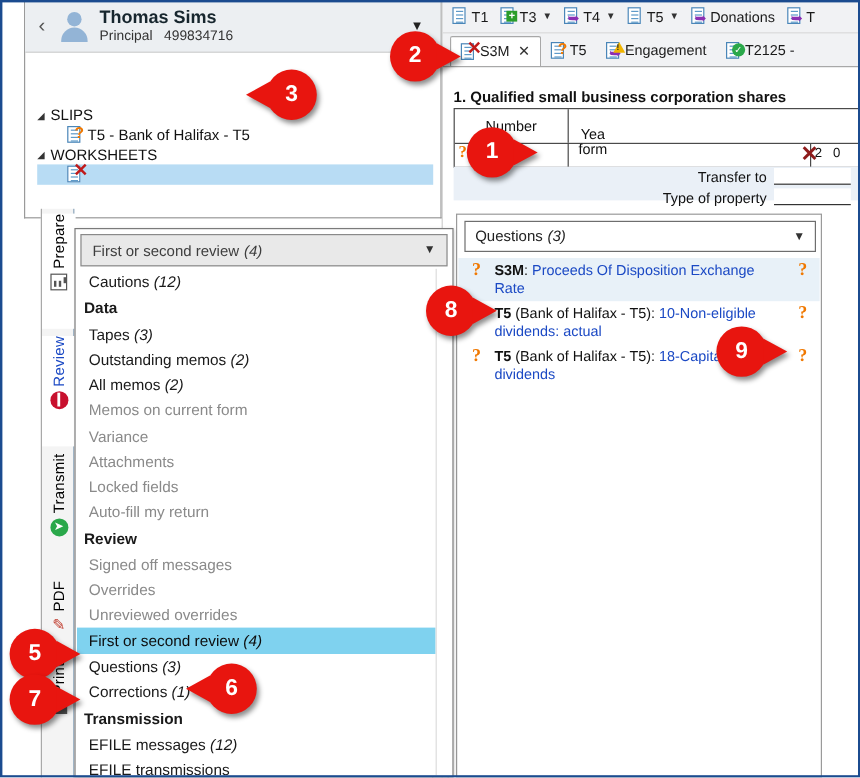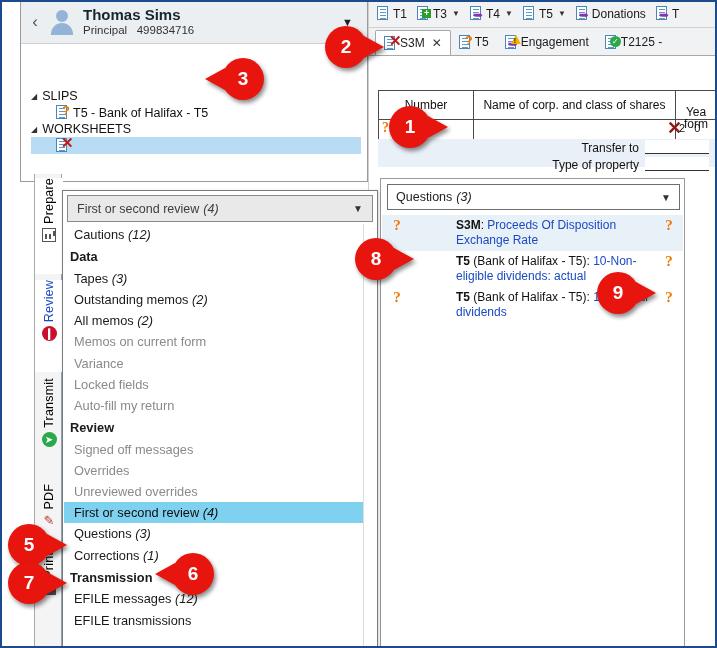--- a/index.html
+++ b/index.html
@@ -94,21 +94,21 @@
     border:1px solid #6e6e6e; background:#fff;
     display:flex; align-items:center; padding:0 8px; font-size:12.5px; color:#222;
   }
   .qdrop .caret { margin-left:auto; font-size:10px; color:#333; }
   .qdrop em { font-style:italic; margin-left:4px; }
 
   .qlist { position:absolute; left:1px; top:36px; right:1px; bottom:1px; }
   .qrow { position:relative; display:flex; padding:3px 0 3px 0; font-size:12px; line-height:15px;}
   .qrow.sel { background:#e8f1f8; }
   .qrow .qleft { width:30px; flex:0 0 30px; text-align:center; color:#f07800; font-size:15px; font-weight:bold; font-family:"Liberation Serif", serif; line-height:15px;}
-  .qrow .qtext { flex:1 1 auto; padding-right:4px; color:#1b49c4;margin-left:44px; }
+  .qrow .qtext { flex:1 1 auto; padding-right:4px; color:#1b49c4; }
   .qrow .qtext b { color:#111; font-weight:bold; }
   .qrow .qtext span.plain { color:#111; font-weight:normal;}
   .qrow .qright { width:28px; flex:0 0 28px; text-align:center; color:#f07800; font-size:15px; font-weight:bold; font-family:"Liberation Serif", serif; line-height:15px;}
 
   
   .left-panel {
     position:absolute; left:20px; top:0; width:348px; height:182px;
     background:#ffffff; border:1px solid #9a9a9a; border-top:none;
   }
   .lp-header {
@@ -295,25 +295,25 @@
       <div class="ftab">
         <span class="doc-ic">
             <span class="sheet"></span>
             <span class="chk">✓</span>
           </span>
         <span>T2125 -</span>
       </div>
     </div>
   </div>
 
+  <div class="sheet-title">1. Qualified small business corporation shares</div>
 
   <div class="tbl">
     <div class="hdr">
       <div class="c t-number">Number</div>
-      <div class="c t-name">Name of corp. and class of shares</div>
       <div class="c t-year last" style="flex-direction:column;margin-top:26px;">
         <span>Yea</span>
           <span>form</span>
       </div>
     </div>
     <div class="body">
       <div class="c t-number">
         <span class="qcell">?</span>
       </div>
       <div class="c t-name"></div>
@@ -437,20 +437,21 @@
     </div>
     <div class="dd-scroll"></div>
     <div class="dd-list">
       <div class="dd-item"><span>Cautions</span> <em>(12)</em></div>
       <div class="dd-group">Data</div>
       <div class="dd-item"><span>Tapes</span> <em>(3)</em></div>
       <div class="dd-item"><span>Outstanding memos</span> <em>(2)</em></div>
       <div class="dd-item"><span>All memos</span> <em>(2)</em></div>
       <div class="dd-item dim">Memos on current form</div>
       <div class="dd-item dim">Variance</div>
+      <div class="dd-item dim">Attachments</div>
       <div class="dd-item dim">Locked fields</div>
       <div class="dd-item dim">Auto-fill my return</div>
       <div class="dd-group">Review</div>
       <div class="dd-item dim">Signed off messages</div>
       <div class="dd-item dim">Overrides</div>
       <div class="dd-item dim">Unreviewed overrides</div>
       <div class="dd-item sel"><span>First or second review</span> <em>(4)</em></div>
       <div class="dd-item"><span>Questions</span> <em>(3)</em></div>
       <div class="dd-item"><span>Corrections</span> <em>(1)</em></div>
       <div class="dd-group">Transmission</div>

